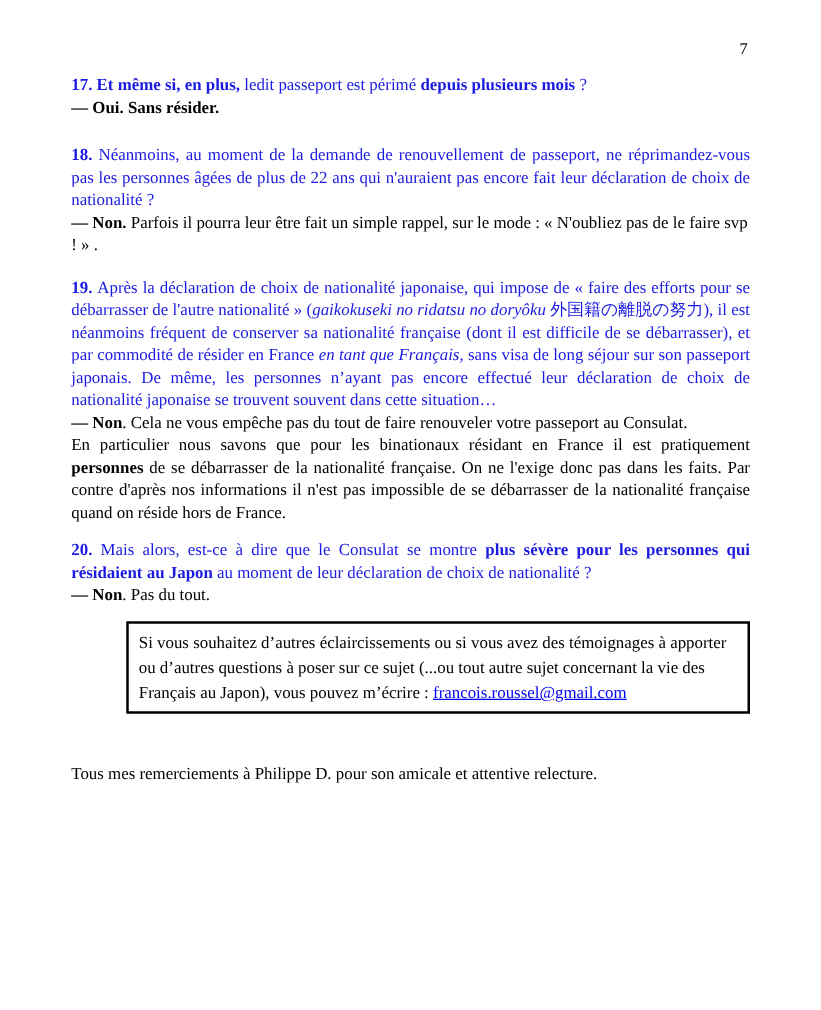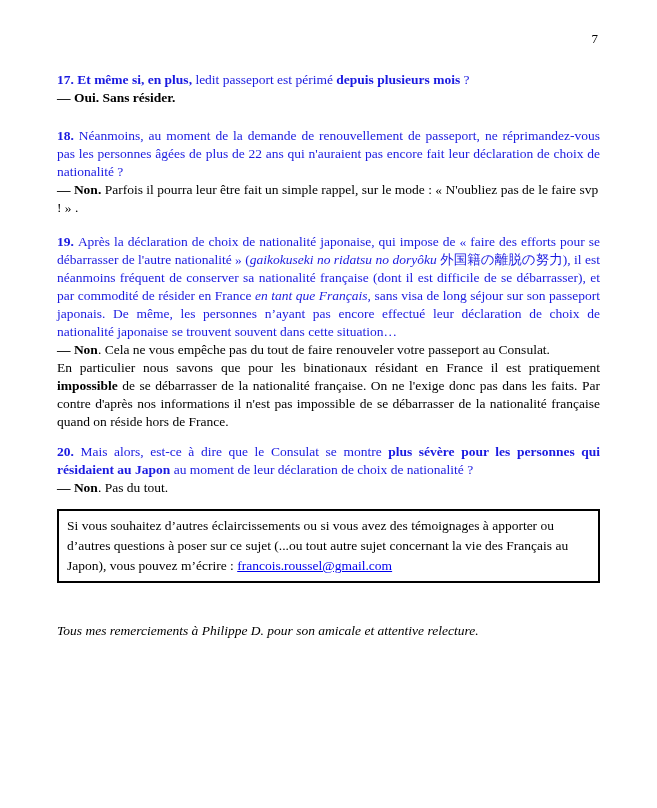--- a/index.html
+++ b/index.html
@@ -24,69 +24,69 @@
   .pageno {
     position: absolute;
     top: 31px;
     right: 59px;
     font-size: 13px;
     color: #000000;
   }
   .content {
     position: absolute;
     left: 57px;
-    top: 16px;
+    top: 4px;
     width: 543px;
   }
   p { margin: 0; line-height: 18px; }
   .just { text-align: justify; }
   .blue { color: #1a1ae0; }
   .b { font-weight: bold; }
   .i { font-style: italic; }
 
   #q17 { margin-top: 55px; }
   #q18 { margin-top: 20px; }
   #q19-intro { margin-top: 16px; }
   #q20 { margin-top: 12px; }
 
   .contact-box {
     margin-top: 12px;
     border: 2px solid #000000;
     padding: 5px 8px;
     line-height: 20px;
+    margin-left: 44px;
   }
   .contact-box a {
     color: #0000ee;
     text-decoration: underline;
     cursor: pointer;
   }
   .footer-note {
     margin-top: 39px;
-    font-style: italic;
     line-height: 18px;
   }
 </style>
 </head>
 <body>
 
 <div class="page">
 
   <div class="pageno">7</div>
 
   <div class="content">
 
     <p id="q17" class="blue"><span class="b">17. Et même si, en plus, </span><span>ledit passeport est périmé </span><span class="b">depuis plusieurs mois</span><span> ?</span></p>
     <p><span class="b">— Oui. Sans résider.</span></p>
 
     <p id="q18" class="blue just"><span class="b">18. </span><span>Néanmoins, au moment de la demande de renouvellement de passeport, ne réprimandez-vous pas les personnes âgées de plus de 22 ans qui n'auraient pas encore fait leur déclaration de choix de nationalité ?</span></p>
     <p><span class="b">— Non.</span><span> Parfois il pourra leur être fait un simple rappel, sur le mode : « N'oubliez pas de le faire svp ! » .</span></p>
 
     <p id="q19-intro" class="blue just"><span class="b">19. </span><span>Après la déclaration de choix de nationalité japonaise, qui impose de « faire des efforts pour se débarrasser de l'autre nationalité » (</span><span class="i">gaikokuseki no ridatsu no doryôku</span><span> 外国籍の離脱の努力), il est néanmoins fréquent de conserver sa nationalité française (dont il est difficile de se débarrasser), et par commodité de résider en France </span><span class="i">en tant que Français</span><span>, sans visa de long séjour sur son passeport japonais. De même, les personnes n’ayant pas encore effectué leur déclaration de choix de nationalité japonaise se trouvent souvent dans cette situation…</span></p>
     <p><span class="b">— Non</span><span>. Cela ne vous empêche pas du tout de faire renouveler votre passeport au Consulat.</span></p>
-    <p class="just"><span>En particulier nous savons que pour les binationaux résidant en France il est pratiquement </span><span class="b">impossible</span><span> de se débarrasser de la nationalité française. On ne l'exige donc pas dans les faits. Par contre d'après nos informations il n'est pas impossible de se débarrasser de la nationalité française quand on réside hors de France.</span></p>
+    <p class="just"><span>En particulier nous savons que pour les binationaux résidant en France il est pratiquement </span><span class="b">personnes</span><span> de se débarrasser de la nationalité française. On ne l'exige donc pas dans les faits. Par contre d'après nos informations il n'est pas impossible de se débarrasser de la nationalité française quand on réside hors de France.</span></p>
 
     <p id="q20" class="blue just"><span class="b">20. </span><span>Mais alors, est-ce à dire que le Consulat se montre </span><span class="b">plus sévère pour les personnes qui résidaient au Japon</span><span> au moment de leur déclaration de choix de nationalité ?</span></p>
     <p><span class="b">— Non</span><span>. Pas du tout.</span></p>
 
     <div class="contact-box"><span>Si vous souhaitez d’autres éclaircissements ou si vous avez des témoignages à apporter ou d’autres questions à poser sur ce sujet (...ou tout autre sujet concernant la vie des Français au Japon), vous pouvez m’écrire : </span><a>francois.roussel@gmail.com</a></div>
 
     <p class="footer-note">Tous mes remerciements à Philippe D. pour son amicale et attentive relecture.</p>
 
   </div>
 </div>

